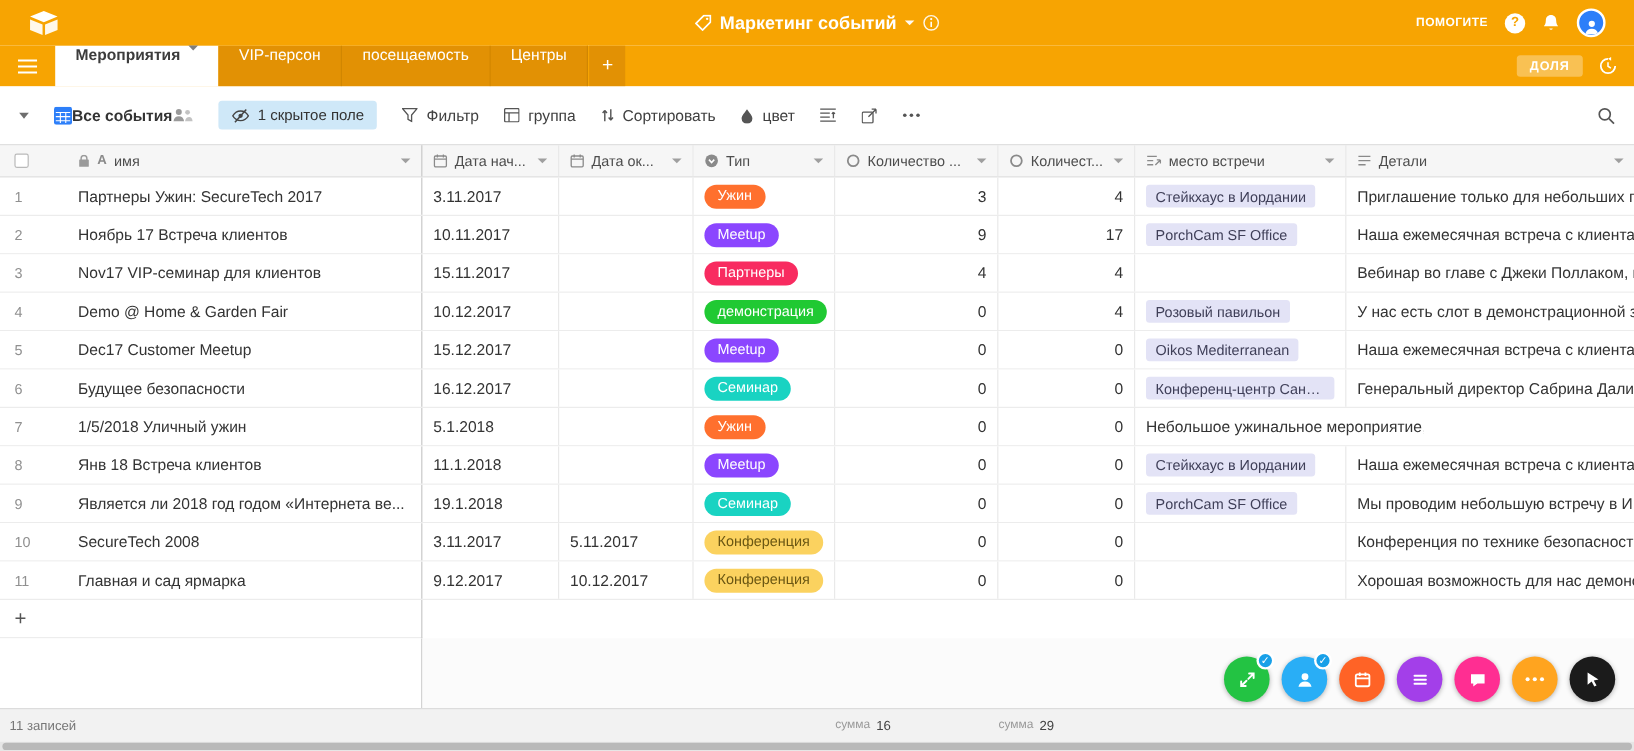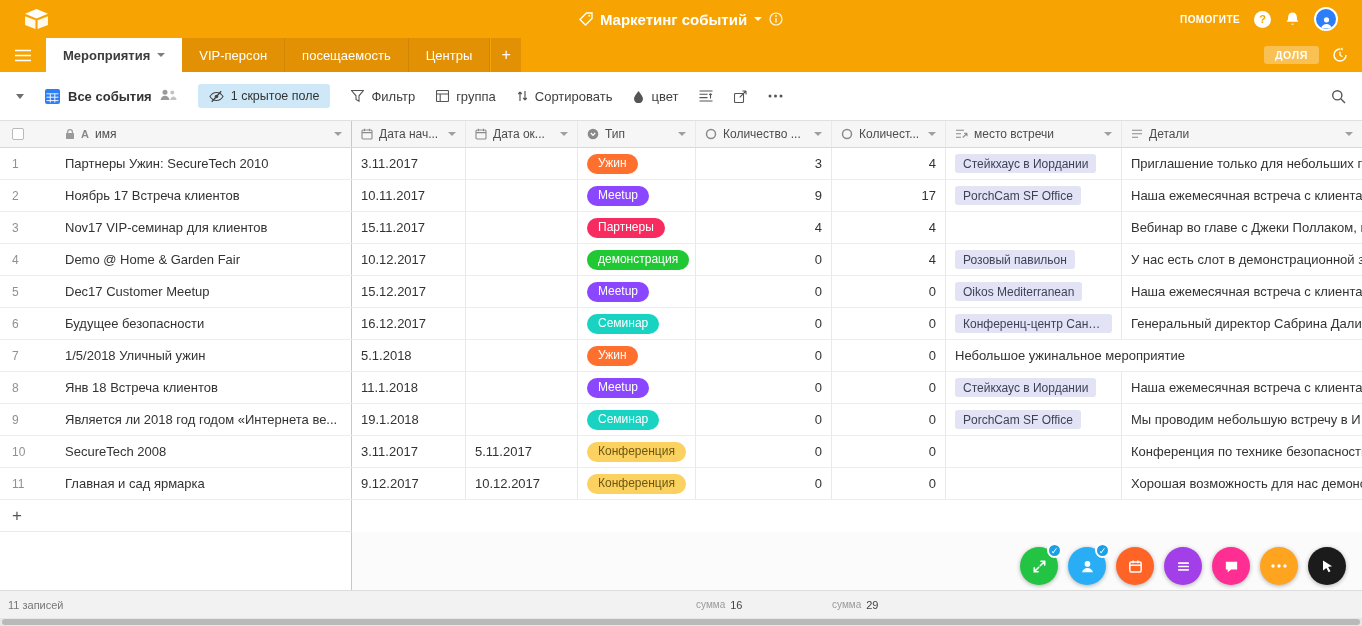--- a/index.html
+++ b/index.html
@@ -15,30 +15,30 @@
 .tb-right{margin-left:auto;display:flex;align-items:center;gap:14px;position:relative;z-index:2}
 .tb-help{font-size:10px;font-weight:bold;letter-spacing:.4px;cursor:pointer}
 .qmark{width:17px;height:17px;border-radius:50%;background:#fff;color:#f7a402;font-size:11px;font-weight:bold;display:flex;align-items:center;justify-content:center}
 .avatar{width:24px;height:24px;border-radius:50%;background:#2d7ff9;border:2px solid #fff;display:flex;align-items:flex-end;justify-content:center;overflow:hidden}
 .caret-down{width:0;height:0;border-left:4px solid transparent;border-right:4px solid transparent;border-top:4.5px solid #fff;opacity:.95}
 
 
 .tabbar{height:34px;flex:none;background:#f7a402;display:flex;align-items:stretch}
 .burger{width:46px;display:flex;align-items:center;justify-content:center;cursor:pointer}
 .tabs{display:flex;align-items:stretch}
-.tab{display:flex;align-items:center;gap:7px;padding:0 17px;background:#e29104;color:#fff;font-size:13px;border-right:1px solid #d18601;cursor:pointer;white-space:nowrap}
+.tab{display:flex;gap:7px;padding:0 17px;background:#e29104;color:#fff;font-size:13px;border-right:1px solid #d18601;cursor:pointer;white-space:nowrap}
 .tab.active{background:#fff;color:#3c3c3c;font-weight:bold;border-right:none}
 .tab.active .caret-down{border-top-color:#777}
 .tab-add{width:30px;display:flex;align-items:center;justify-content:center;background:#e29104;color:#fff;font-size:16px;margin-left:1px;cursor:pointer}
 .tab-right{margin-left:auto;display:flex;align-items:center;gap:13px;padding-right:14px}
 .share-pill{background:rgba(255,255,255,.32);color:#fff;font-size:10.5px;font-weight:bold;letter-spacing:.7px;padding:3px 11px;border-radius:3px;cursor:pointer}
 
 
 .toolbar{height:48px;flex:none;display:flex;align-items:center;padding:0 16px;gap:21px;background:#fff}
-.viewgroup{display:flex;align-items:flex-start;gap:8px;cursor:pointer}
+.viewgroup{display:flex;align-items:center;cursor:pointer}
 .view-name{font-weight:bold;color:#333;font-size:13px}
 .tool{display:flex;align-items:center;gap:7px;color:#404040;font-size:13px;white-space:nowrap;cursor:pointer}
 .hidden-btn{background:#cfe8f8;border-radius:3px;padding:5px 11px;display:flex;align-items:center;gap:7px;font-size:12.5px;color:#333;cursor:pointer}
 .collapse-caret{cursor:pointer;border-top-color:#666!important;border-left-width:4.5px!important;border-right-width:4.5px!important;border-top-width:5px!important}
 .search-btn{margin-left:auto;cursor:pointer}
 
 
 .gridwrap{flex:1;display:flex;flex-direction:column;overflow:hidden;position:relative}
 .thead{display:flex;height:28px;flex:none;background:#f6f6f6;border-top:1px solid #e0e0e0;border-bottom:1px solid #d9d9d9;color:#555;font-size:12px}
 .trow{display:flex;height:32px;flex:none;border-bottom:1px solid #ececec;background:#fff}
@@ -291,21 +291,21 @@
           <path d="M1 2.3h10M1 5.8h10M1 9.3h6" stroke="#8a8a8a" stroke-width="1.1"></path>
         </svg>
         <span>Детали</span>
         <span class="caret-down hcaret"></span>
       </div>
     </div>
 
     <div class="tbody">
         <div class="trow">
           <div class="cell c-num rownum">1</div>
-          <div class="cell c-name">Партнеры Ужин: SecureTech 2010</div>
+          <div class="cell c-name">Партнеры Ужин: SecureTech 2017</div>
           <div class="cell c-start">3.11.2017</div>
           <div class="cell c-end"></div>
           <div class="cell c-type">
             <span class="badge" style="background: rgb(255, 112, 46); color: rgb(255, 255, 255);">Ужин</span>
           </div>
           <div class="cell c-cnt1">3</div>
           <div class="cell c-cnt2">4</div>
           <div class="cell c-place">
             <span class="chip">Стейкхаус в Иордании</span>
           </div>

